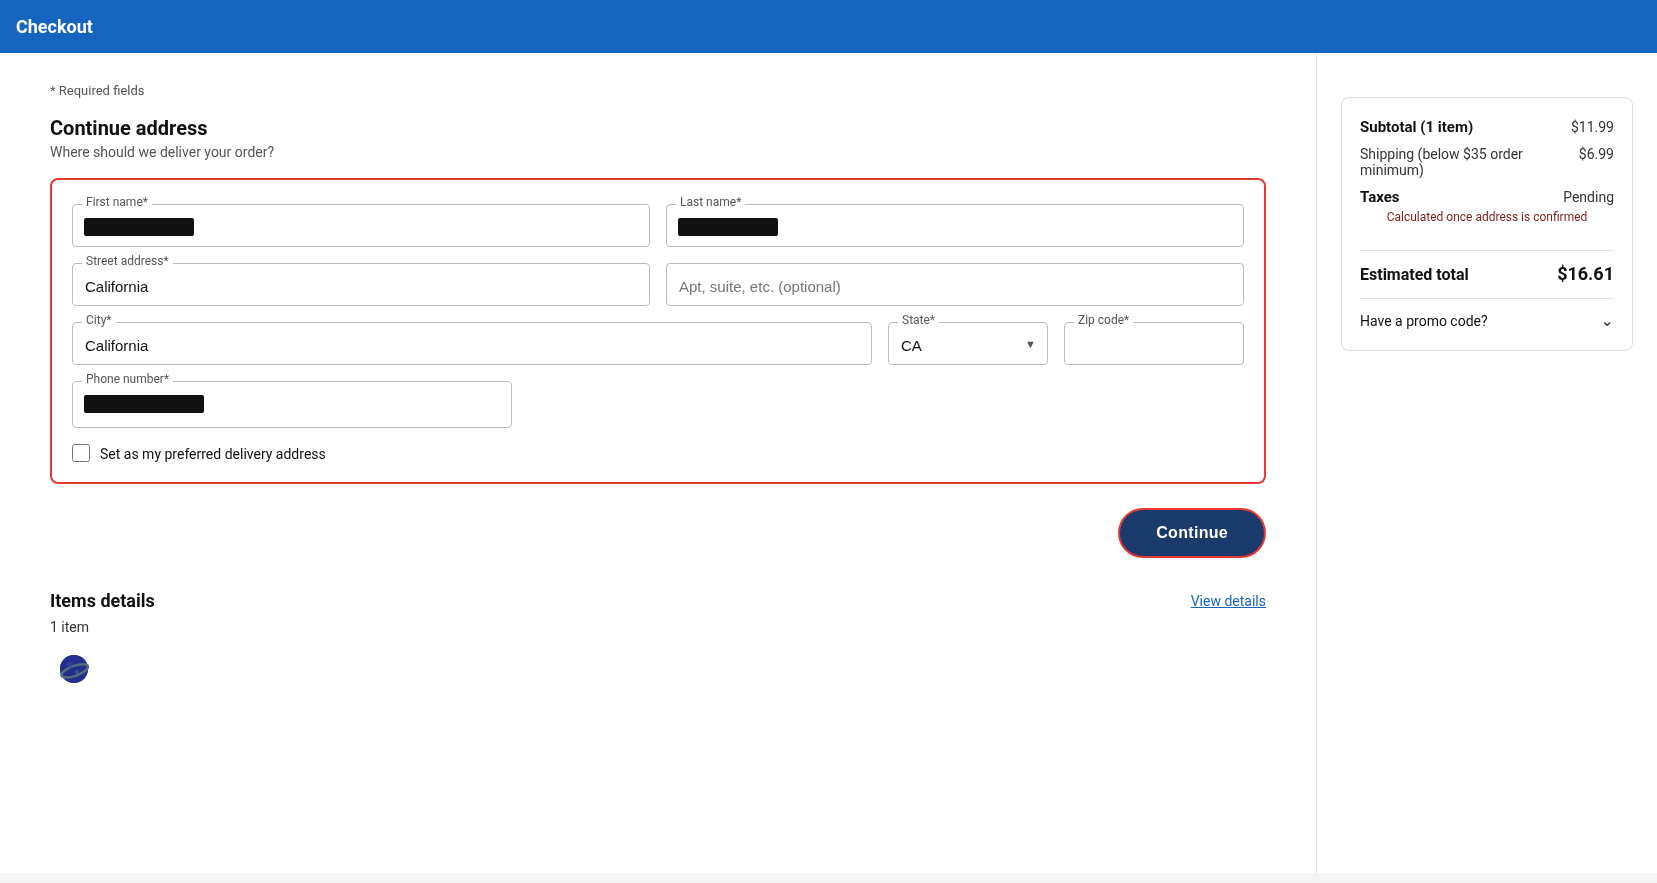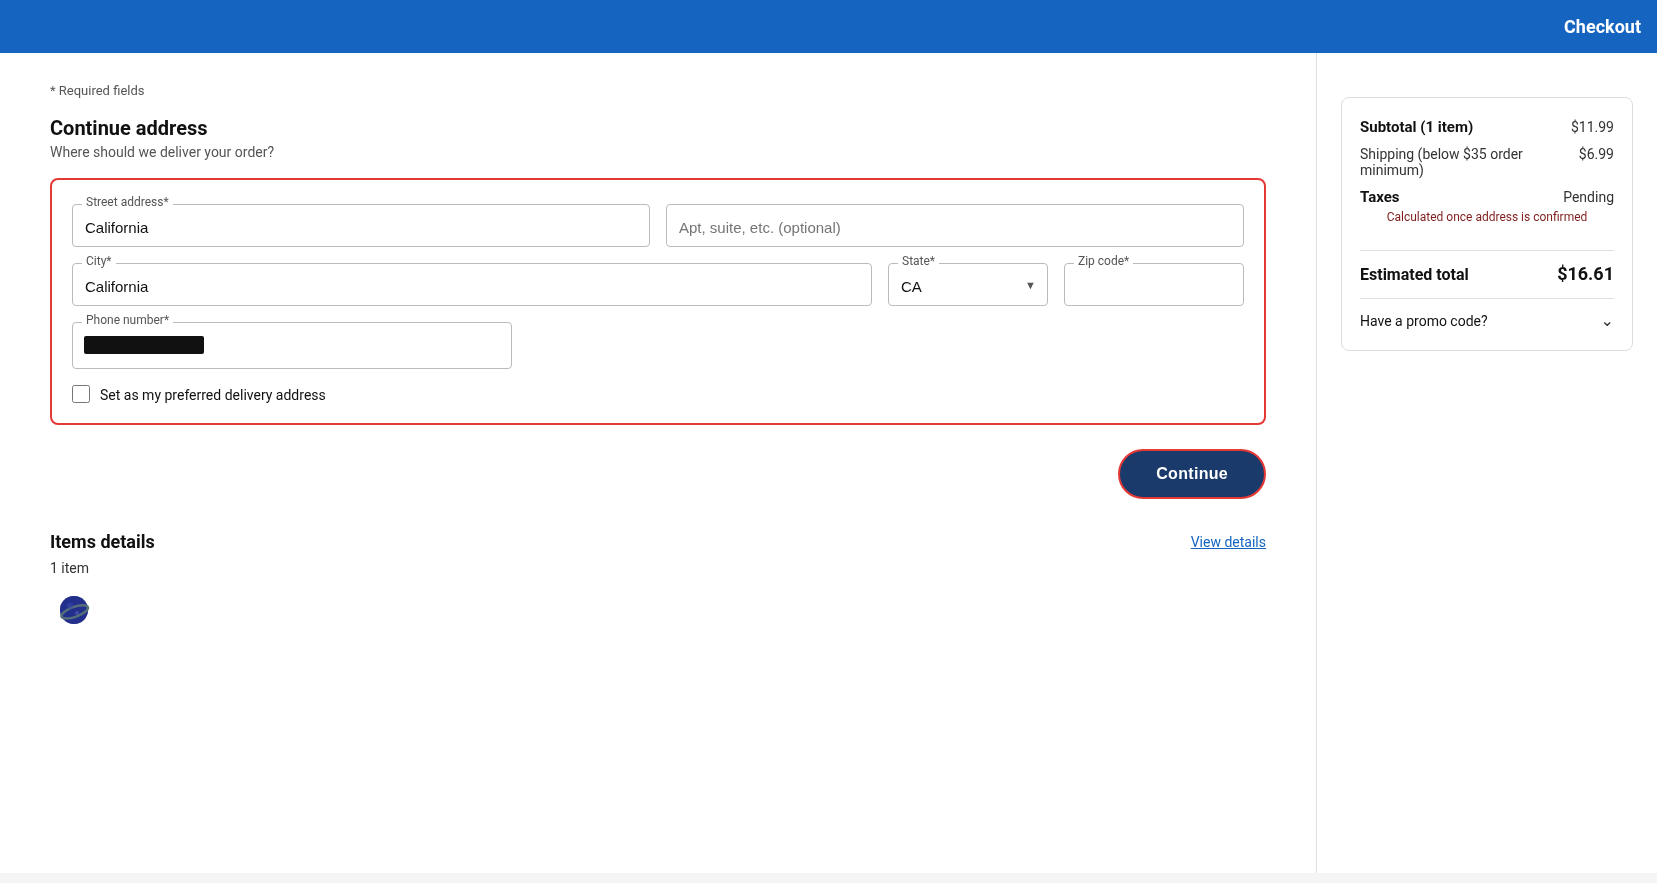--- a/index.html
+++ b/index.html
@@ -4,21 +4,21 @@
   <style>
     * { box-sizing: border-box; margin: 0; padding: 0; }
     body {
       font-family: -apple-system, BlinkMacSystemFont, 'Segoe UI', Roboto, Arial, sans-serif;
       background: #f5f5f5;
       min-height: 883px;
     }
     .header {
       background: #1565c0;
       color: white;
-      text-align: right;
+      text-align: left;
       padding: 16px;
       font-size: 18px;
       font-weight: 700;
     }
     .page-content {
       display: flex;
       gap: 0;
       max-width: 1657px;
       margin: 0 auto;
       padding: 0;
@@ -254,20 +254,37 @@
 <div class="page-content">
 
   <div class="main-section">
     <p class="required-note">* Required fields</p>
 
     <h2 class="section-title">Continue address</h2>
     <p class="section-subtitle">Where should we deliver your order?</p>
 
     <div class="form-box">
 
+      <div class="form-row">
+        <div class="form-field">
+          <label>First name*</label>
+          <input type="text" value="" style="">
+          
+          <div style="position:absolute; top:14px; left:12px; pointer-events:none;">
+            <span class="redacted" style="width:110px;"></span>
+          </div>
+        </div>
+        <div class="form-field">
+          <label>Last name*</label>
+          <input type="text" value="" style="">
+          <div style="position:absolute; top:14px; left:12px; pointer-events:none;">
+            <span class="redacted" style="width:100px;"></span>
+          </div>
+        </div>
+      </div>
 
       <div class="form-row">
         <div class="form-field">
           <label>Street address*</label>
           <input type="text" value="California" style="">
         </div>
         <div class="form-field">
           <input type="text" placeholder="Apt, suite, etc. (optional)" style="">
         </div>
       </div>

